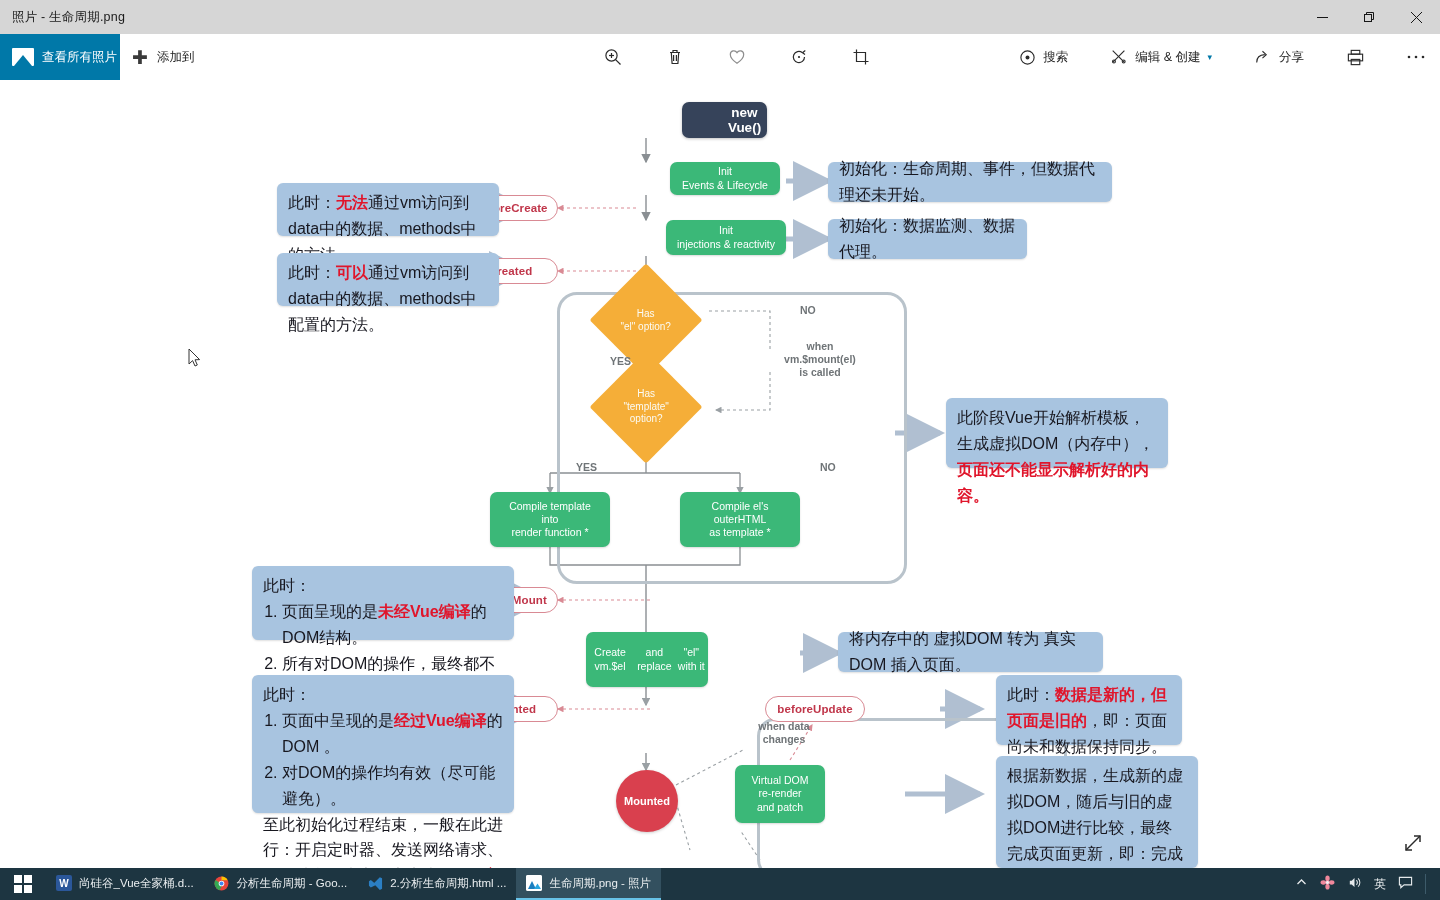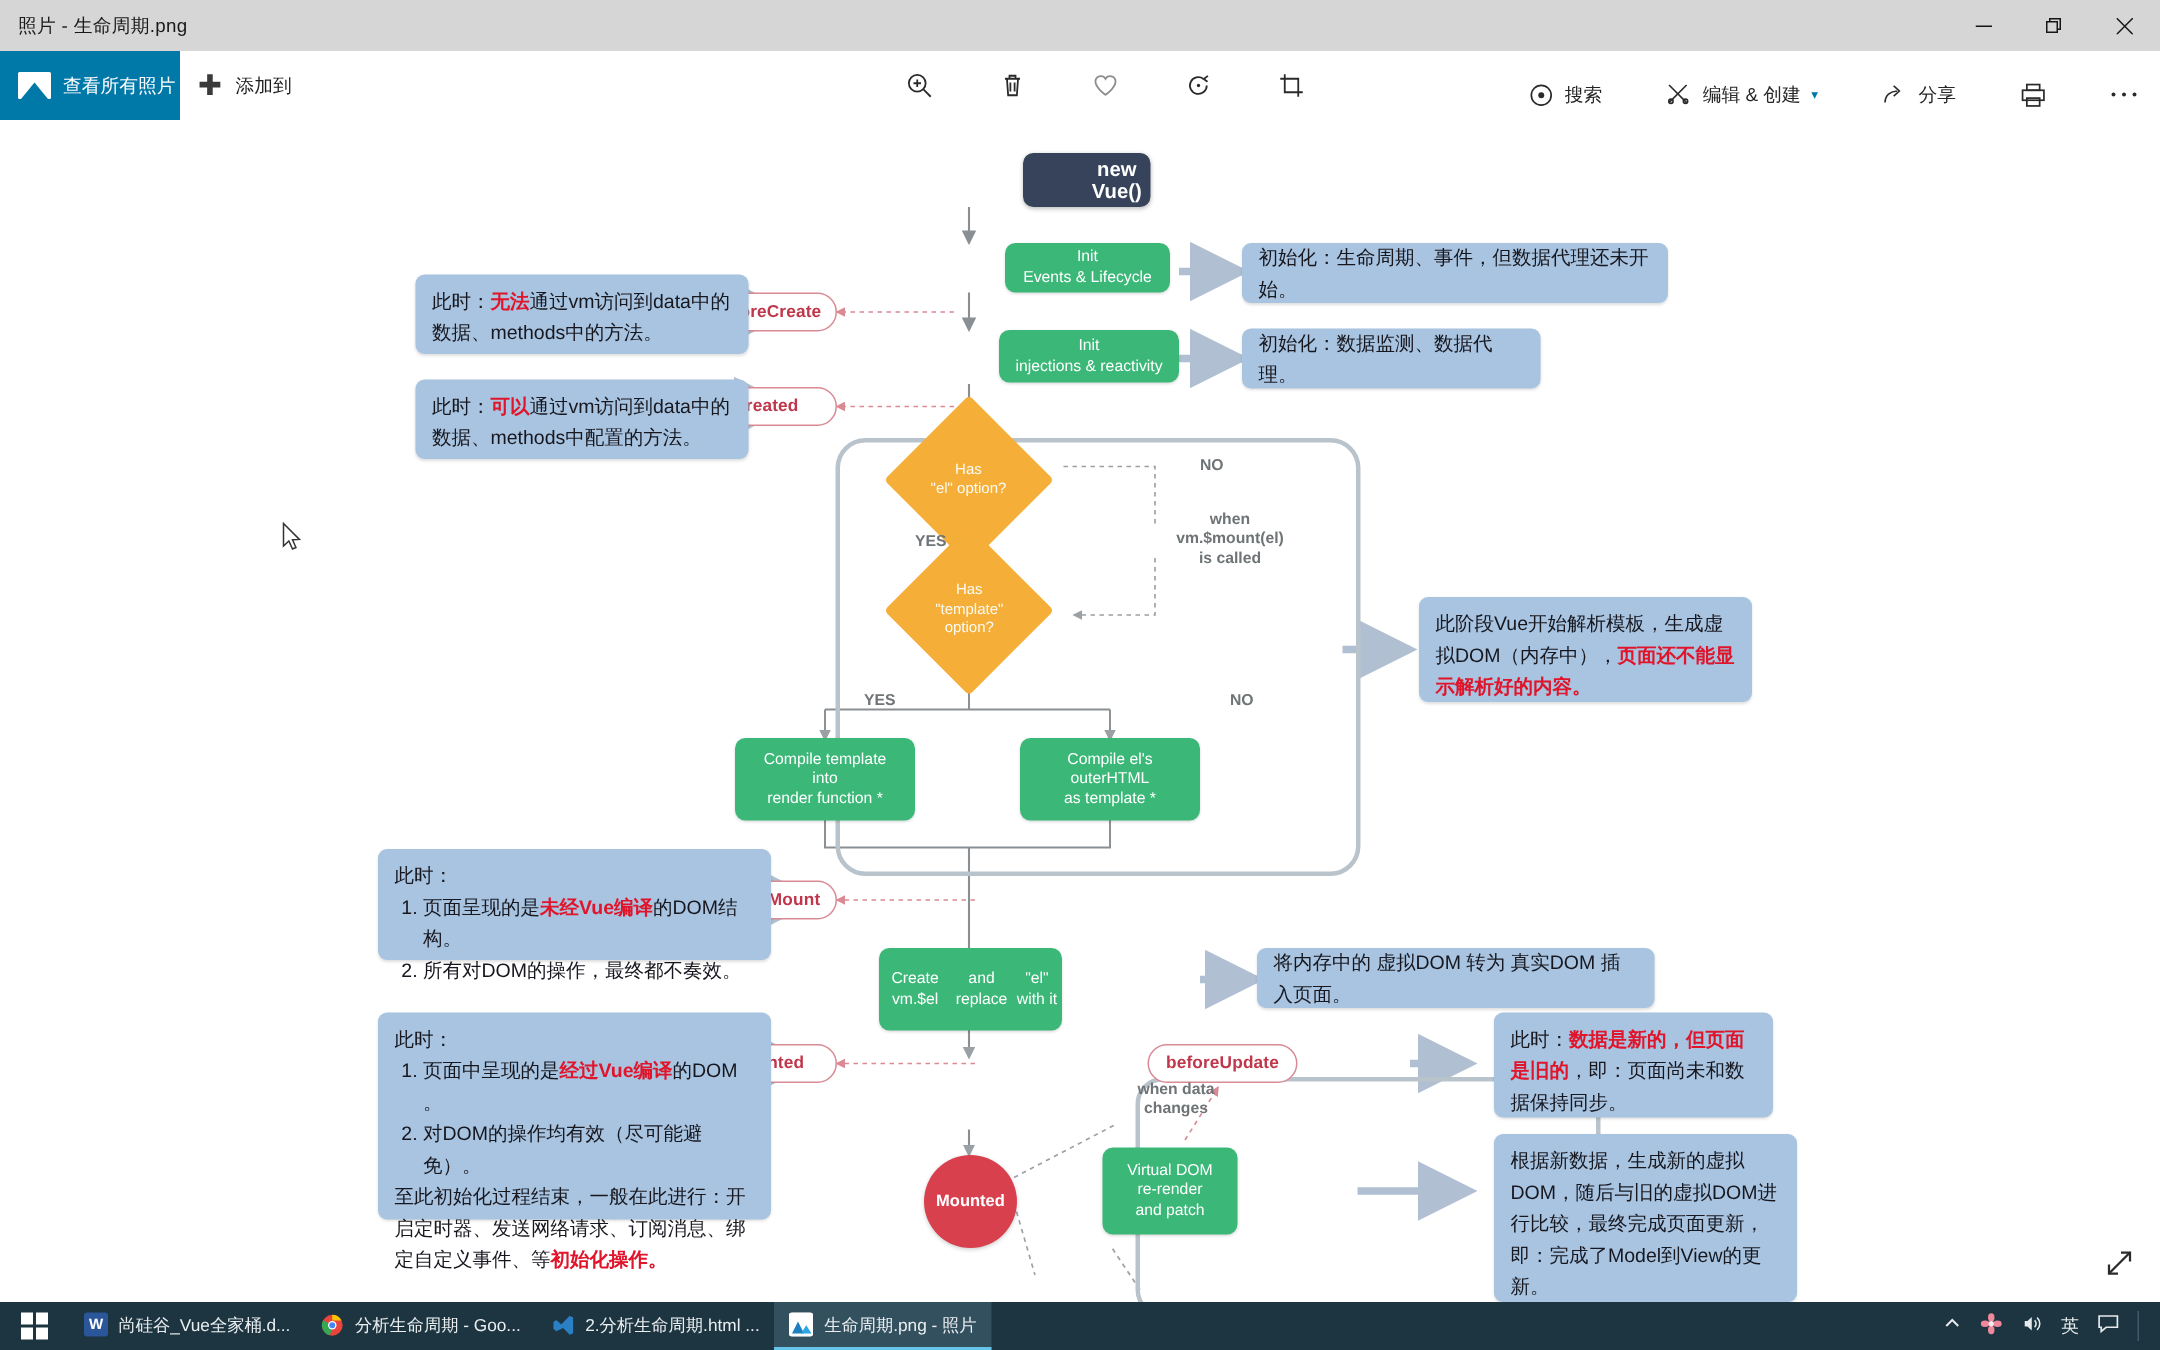--- a/index.html
+++ b/index.html
@@ -43,21 +43,21 @@
     border-left: 9px solid transparent; border-right: 9px solid transparent;
     border-bottom: 11px solid #0078a8;
   }
   .addto {
     position: absolute; left: 132px; top: 0; height: 46px;
     display: flex; align-items: center; gap: 9px; color: #1d1d1d; font-size: 12.5px;
   }
   .plus-ico { font-size: 19px; line-height: 1; color: #3a3a3a; font-weight: 300; }
 
   .tool-center { position: absolute; left: 598px; top: 0; height: 46px; display: flex; align-items: center; gap: 32px; }
-  .tool-right { position: absolute; right: 10px; top: 0; height: 46px; display: flex; align-items: flex-end; gap: 32px; }
+  .tool-right { position: absolute; right: 10px; top: 0; height: 46px; display: flex; align-items: center; gap: 32px; }
   .tbtn {
     height: 34px; display: flex; align-items: center; gap: 7px; padding: 0 5px;
     color: #262626; font-size: 12.5px; border-radius: 2px;
   }
   .tbtn svg { display: block; }
   .chev { font-size: 9px; color: #0078a8; }
 
   
   .canvas {
     position: absolute; left: 0; top: 80px; width: 1440px; height: 788px;
@@ -87,21 +87,21 @@
   }
 
   .hook {
     position: absolute; display: flex; align-items: center; justify-content: center;
     background: #fff; border: 1.4px solid #d98a94; border-radius: 13px;
     color: #c0364a; font-weight: bold; font-size: 11.5px; letter-spacing: .1px;
   }
 
   .note {
     position: absolute; background: #a8c4e0; border-radius: 6px;
-    color: #17171f; font-size: 13px; line-height: 1.62; padding: 7px 11px;
+    color: #17171f; font-size: 16px; line-height: 1.62; padding: 7px 11px;
     box-shadow: 0 1px 2px rgba(0,0,0,.13);
   }
   .note .em { color: #e0152b; font-weight: bold; }
   .note ol { margin: 0; padding-left: 19px; }
   .note ol li { margin: 0; }
 
   .label { position: absolute; color: #6f7477; font-size: 10.5px; font-weight: bold; line-height: 1.25; text-align: center; }
 
   .rbox {
     position: absolute; border: 3.5px solid #b9c3cb; border-radius: 20px; background: transparent;

